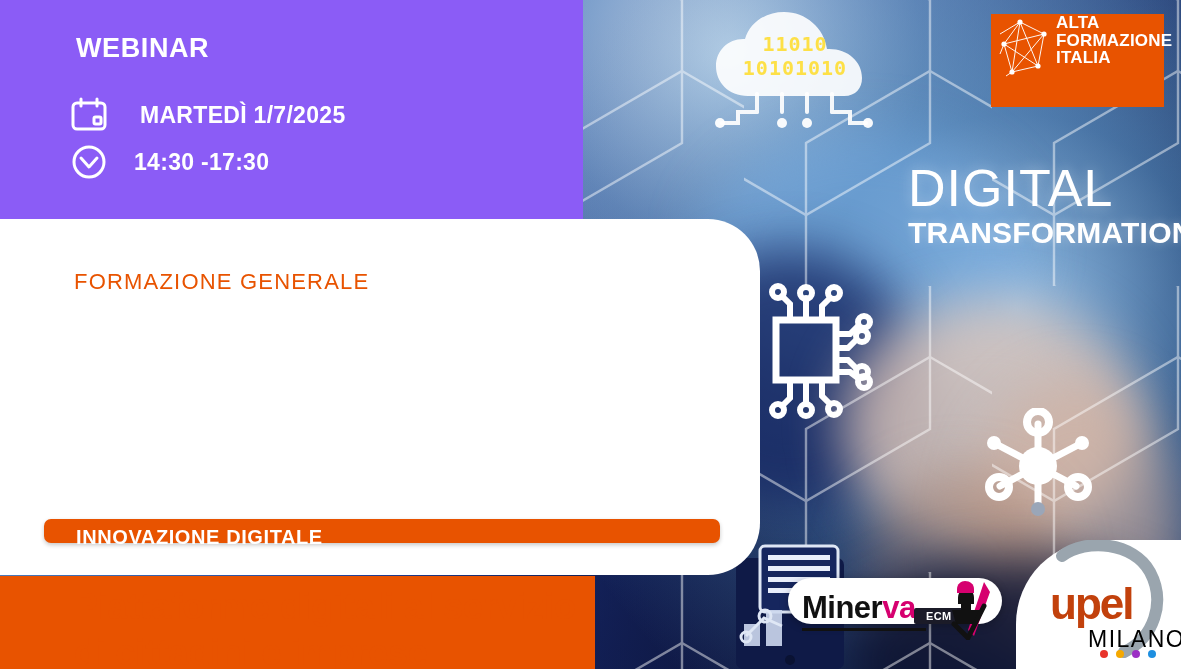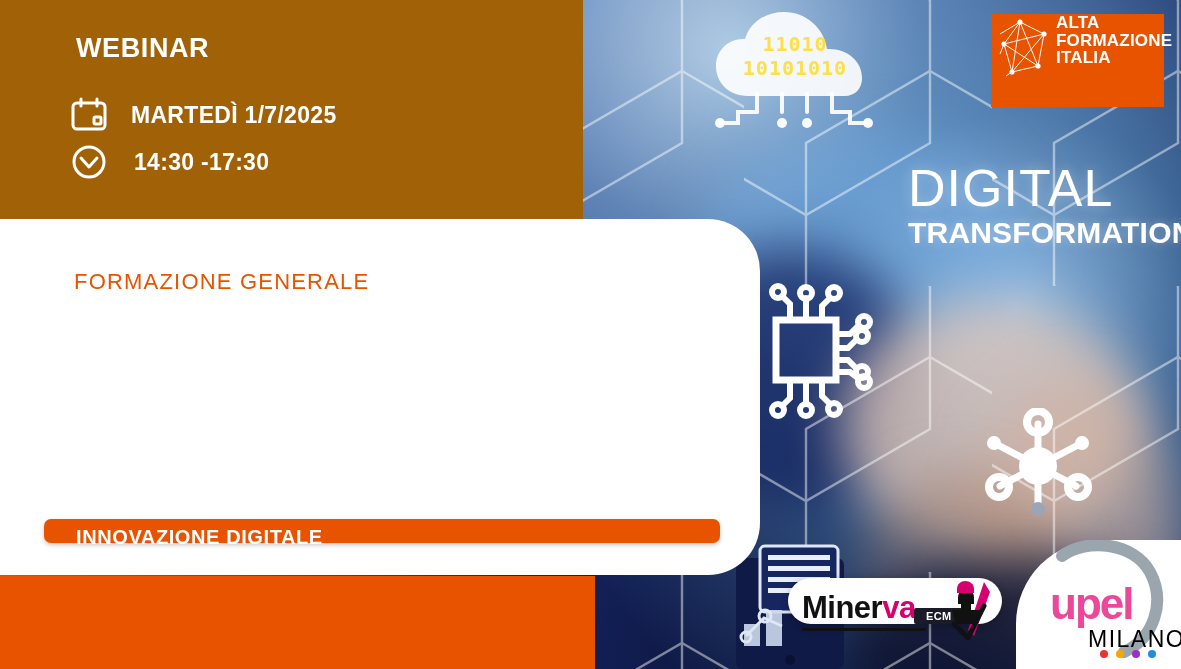--- a/index.html
+++ b/index.html
@@ -27,32 +27,32 @@
   .blob-hand3{right:120px;top:470px;width:200px;height:190px;background:rgba(160,120,100,.42);}
   .blob-dark{right:-20px;top:560px;width:360px;height:200px;background:rgba(10,16,46,.85);}
   .blob-blue1{left:660px;top:250px;width:260px;height:260px;background:rgba(18,32,92,.75);}
   .blob-light{left:700px;top:130px;width:330px;height:240px;background:rgba(120,175,230,.45);}
 
   
   .hexmesh{position:absolute;inset:0;opacity:.75;}
 
   
   .header-band{
-    position:absolute;left:0;top:0;width:583px;height:248px;background:#a16207;
+    position:absolute;left:0;top:0;width:583px;height:248px;background:#8b5cf6;
   }
   .hdr-title{
     position:absolute;left:76px;top:33px;color:#fff;font-size:27px;font-weight:bold;
     letter-spacing:.6px;
   }
   .hdr-row{position:absolute;display:flex;align-items:center;color:#fff;}
   .hdr-row-date{left:70px;top:96px;}
   .hdr-row-time{left:70px;top:143px;justify-content:space-between;}
   .hdr-ico{width:38px;height:38px;flex:0 0 38px;display:block;}
   .hdr-text{font-size:23px;font-weight:bold;letter-spacing:.3px;}
-  .hdr-row-date .hdr-text{margin-left:23px;}
+  .hdr-row-date .hdr-text{margin-left:32px;}
   .hdr-row-time .hdr-text{margin-left:26px;}
 
   
   .bottom-band{position:absolute;left:0;top:576px;width:595px;height:93px;background:#e85300;}
 
   
   .card{
     position:absolute;left:0;top:219px;width:760px;height:356px;background:#fff;
     border-radius:0 52px 52px 0;
   }
@@ -109,21 +109,21 @@
   .min-ecm{
     position:absolute;left:126px;top:30px;background:#1b1b28;color:#fff;
     font-size:11px;font-weight:bold;padding:2px 12px;border-radius:2px;letter-spacing:.4px;
   }
 
   
   .upel{
     position:absolute;left:1016px;top:540px;width:165px;height:129px;background:#fff;
     border-radius:84px 0 0 0;
   }
-  .upel-word{position:absolute;left:34px;top:42px;font-size:44px;font-weight:bold;color:#ec4899;
+  .upel-word{position:absolute;left:34px;top:42px;font-size:44px;font-weight:bold;color:#c2410c;
               letter-spacing:-2px;line-height:1;}
   .upel-sub{position:absolute;left:72px;top:86px;font-size:23px;color:#000000;letter-spacing:1.5px;}
   .upel-dots{position:absolute;left:84px;top:110px;display:flex;gap:8px;}
   .upel-dots i{width:8px;height:8px;border-radius:50%;display:block;}
 </style>
 </head>
 <body>
 
 <div id="poster">
 

